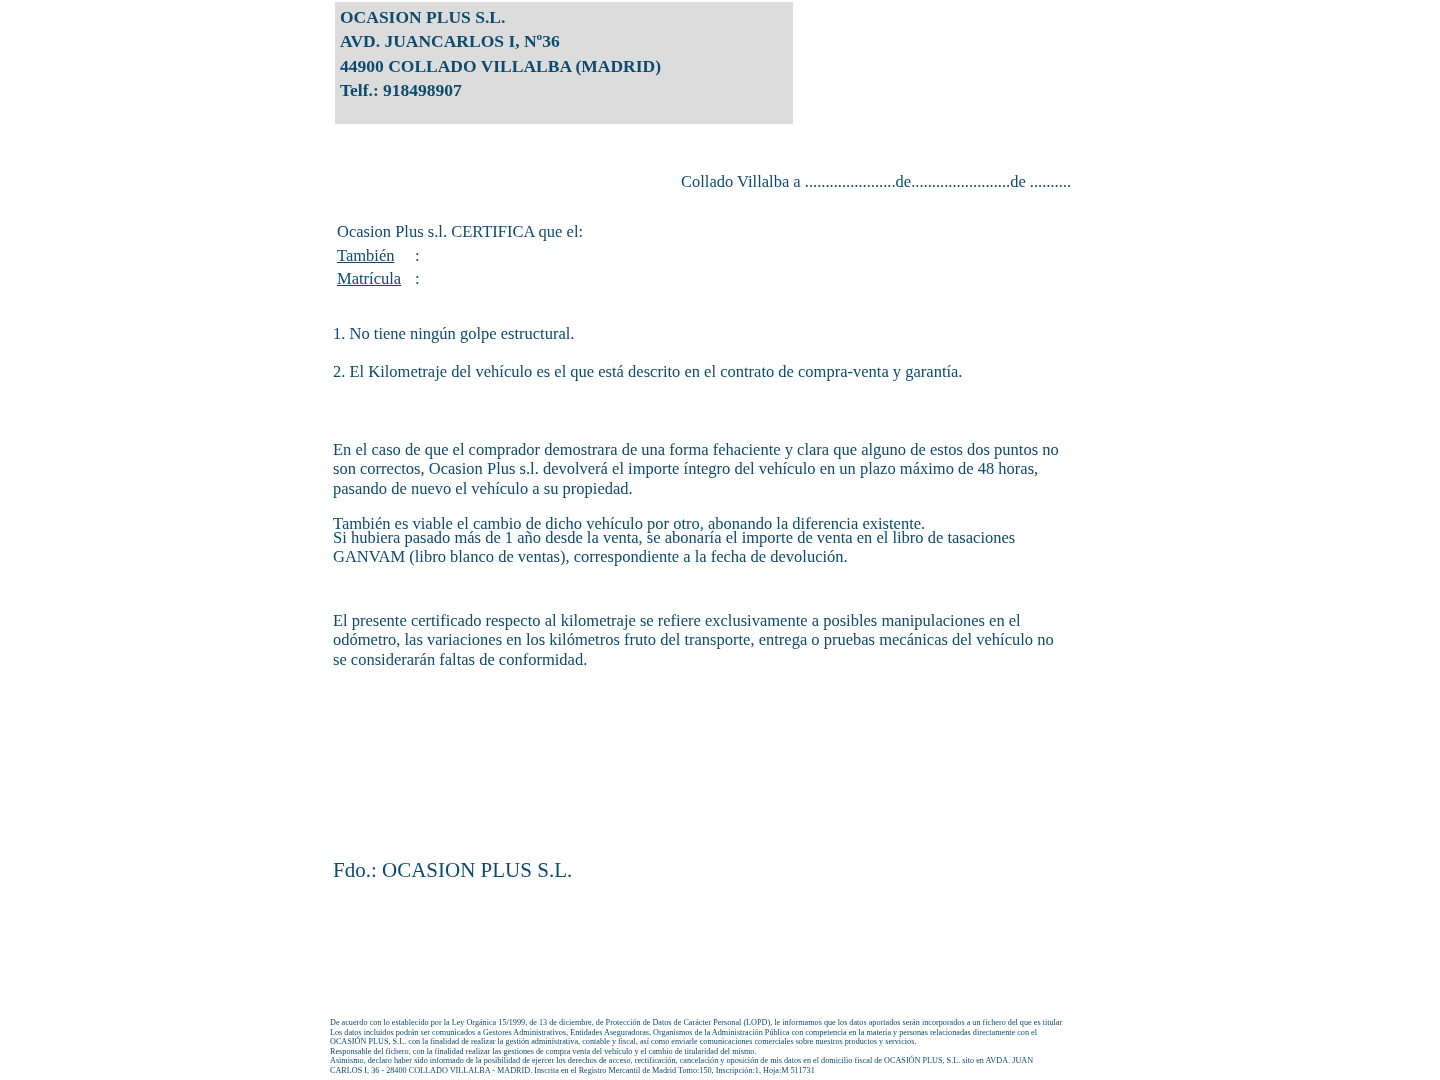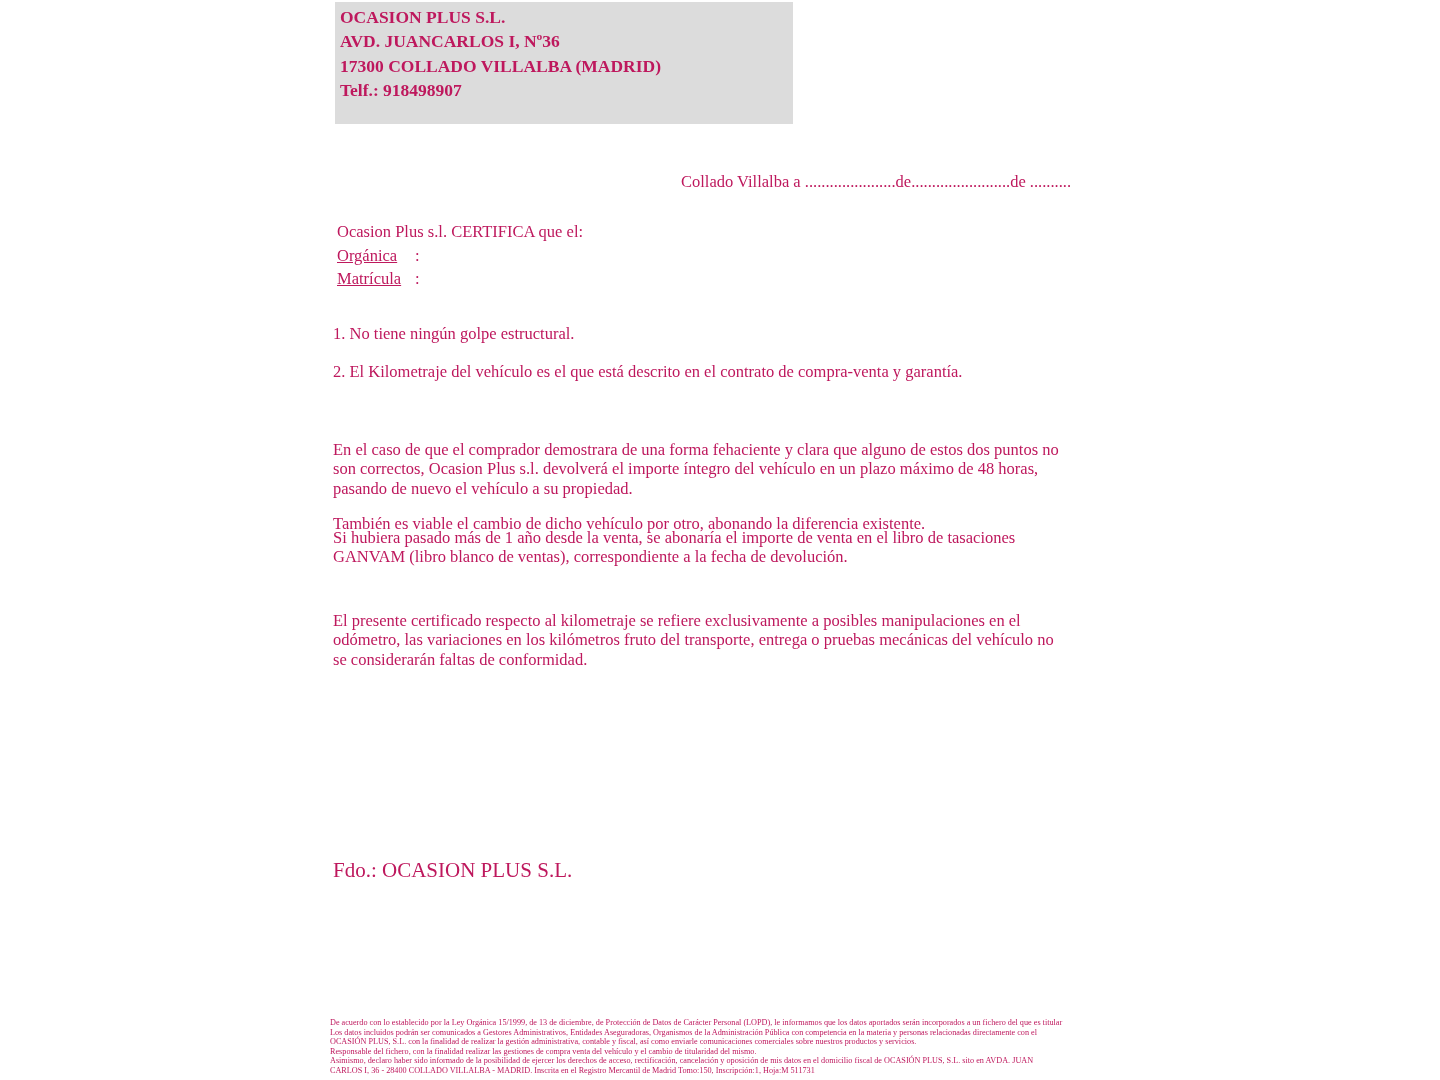--- a/index.html
+++ b/index.html
@@ -84,35 +84,35 @@
     left: 330px;
     top: 1018px;
     font-size: 8.2px;
     line-height: 9.6px;
     white-space: nowrap;
   }
 </style>
 </head>
 <body>
 
-<div class="page" style="background: rgb(255, 255, 255); color: #be185d;">
+<div class="page" style="background: rgb(255, 255, 255); color: #0c4a6e;">
 
   <div class="letterhead" style="background: rgb(220, 220, 220);">
     <div>OCASION PLUS S.L.</div>
     <div>AVD. JUANCARLOS I, Nº36</div>
-    <div>17300 COLLADO VILLALBA (MADRID)</div>
+    <div>44900 COLLADO VILLALBA (MADRID)</div>
     <div>Telf.: 918498907</div>
   </div>
 
   <div class="dateline">Collado Villalba a ......................de........................de ..........</div>
 
   <div class="certify">
     <div>Ocasion Plus s.l. CERTIFICA que el:</div>
     <div>
-      <span class="field-label-wrap"><span class="u">Orgánica</span></span><span>:</span>
+      <span class="field-label-wrap"><span class="u">También</span></span><span>:</span>
       <span></span>
     </div>
     <div>
       <span class="field-label-wrap"><span class="u">Matrícula</span></span><span>:</span>
       <span></span>
     </div>
   </div>
 
   <div class="point point1">1. No tiene ningún golpe estructural.</div>
   <div class="point point2">2. El Kilometraje del vehículo es el que está descrito en el contrato de compra-venta y garantía.</div>

